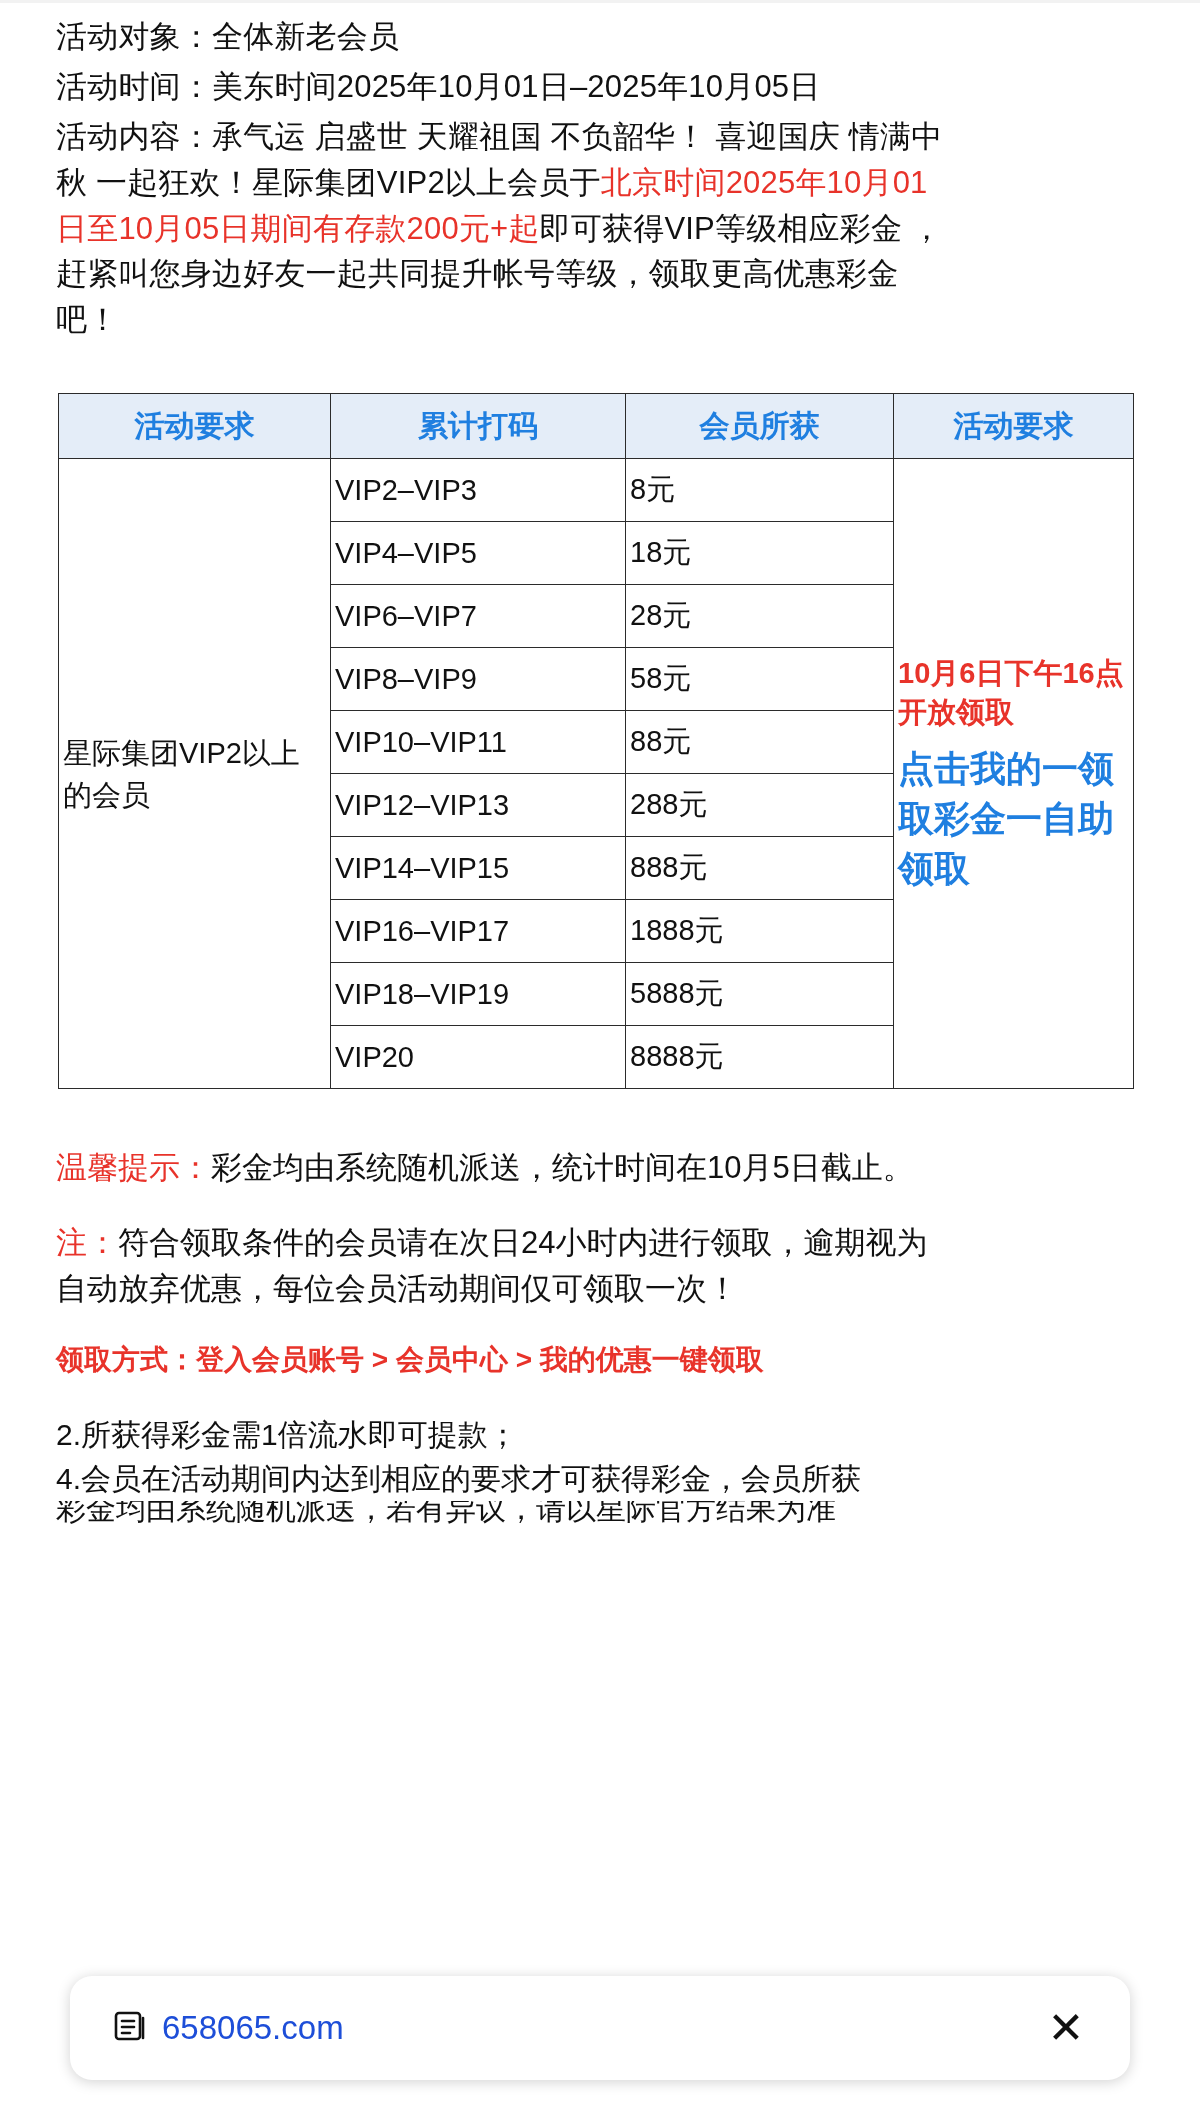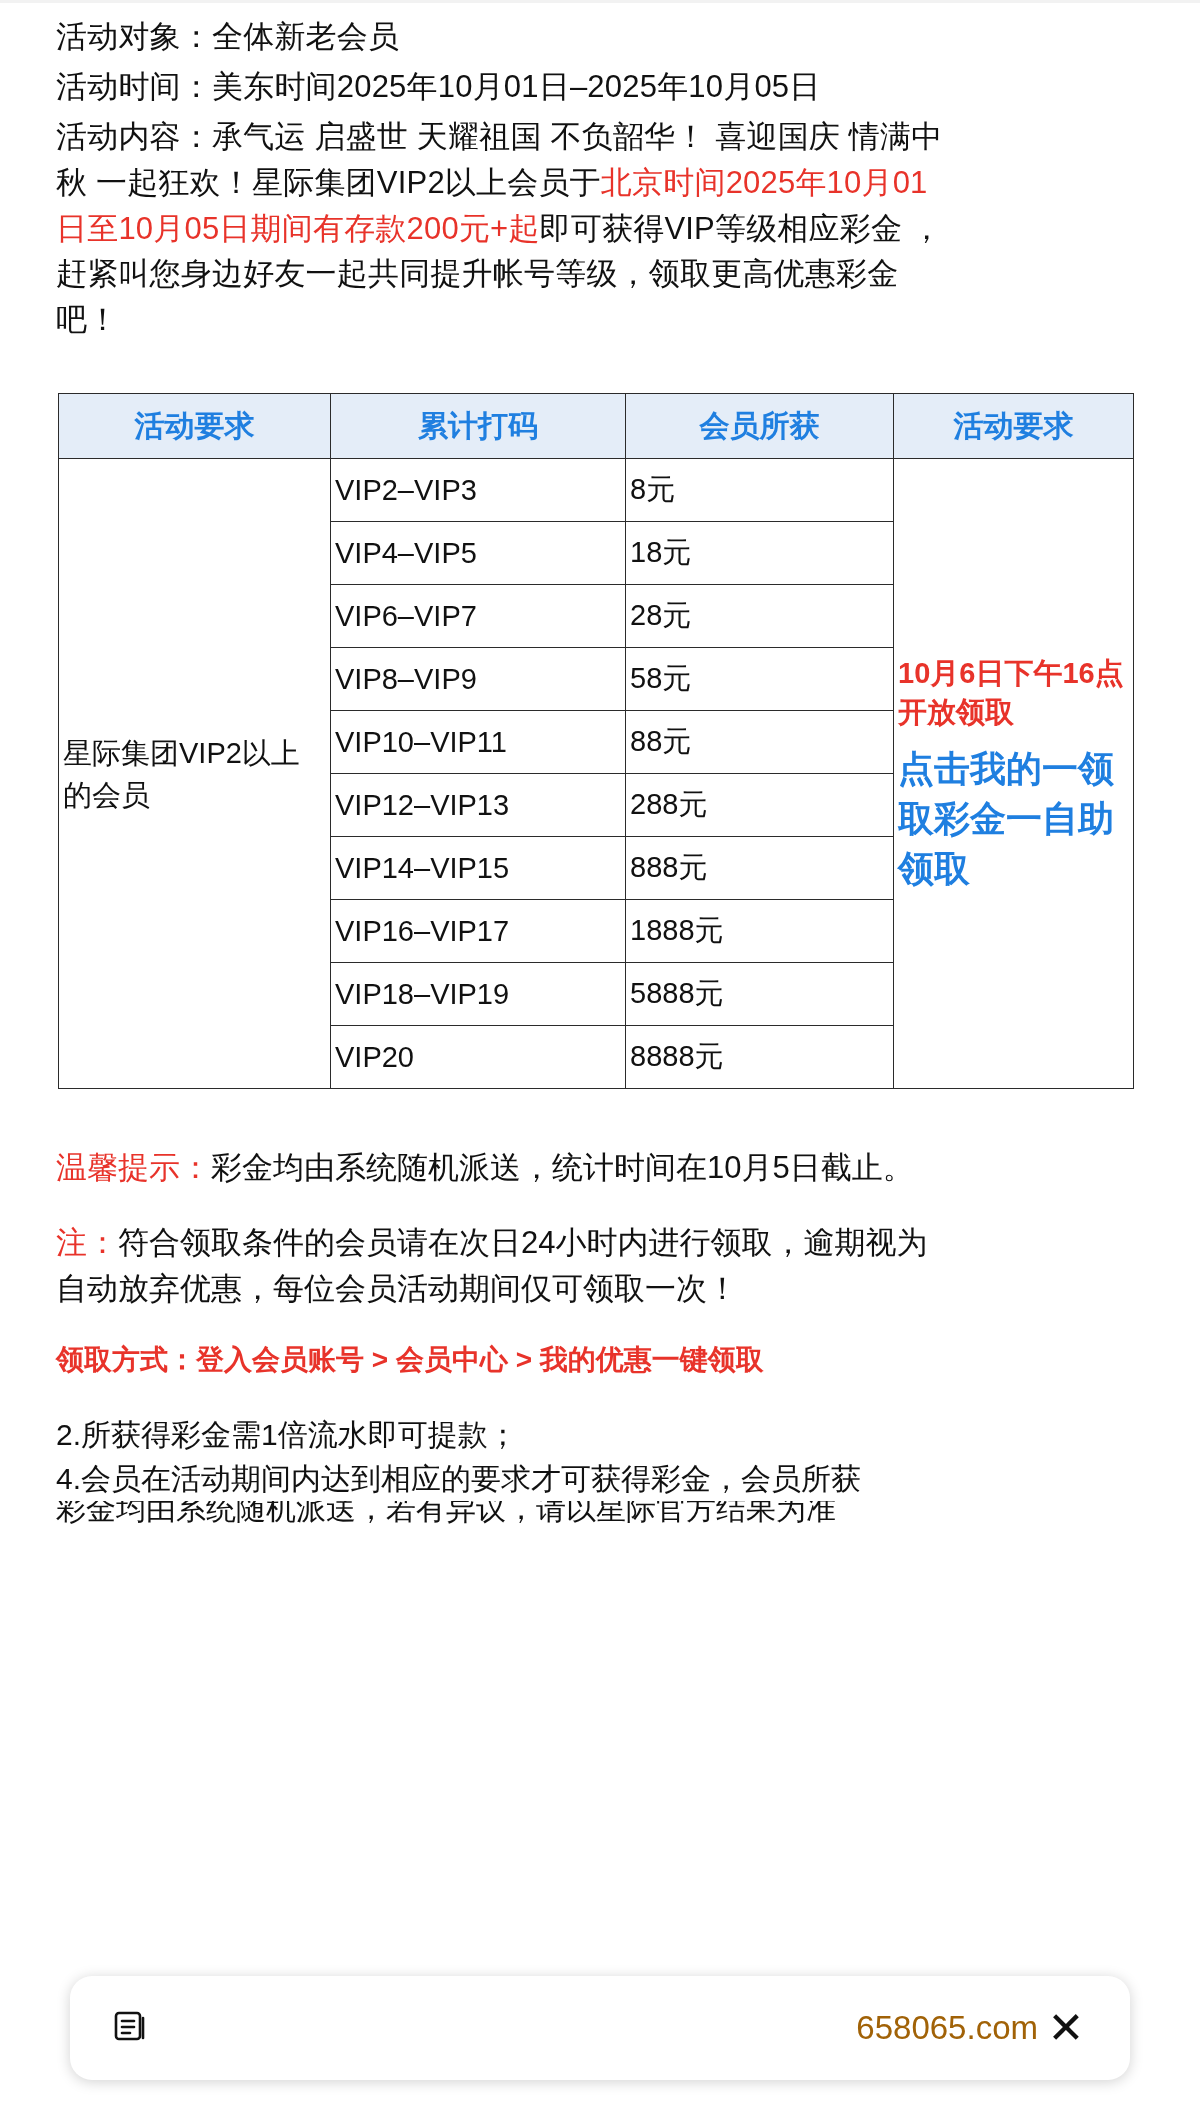--- a/index.html
+++ b/index.html
@@ -150,23 +150,23 @@
     border-radius: 22px;
     box-shadow: 0 2px 14px rgba(0,0,0,0.18);
     display: flex;
     align-items: center;
     justify-content: space-between;
     padding: 0 36px;
     box-sizing: border-box;
   }
   .toolbar .url {
     font-size: 33px;
-    color: #a16207;
+    color: #1d4ed8;
     flex: 1;
-    text-align: right;
+    text-align: left;
   }
   .icon-btn {
     width: 56px;
     height: 56px;
     display: flex;
     align-items: center;
     justify-content: center;
     cursor: pointer;
   }
   .close-x {

